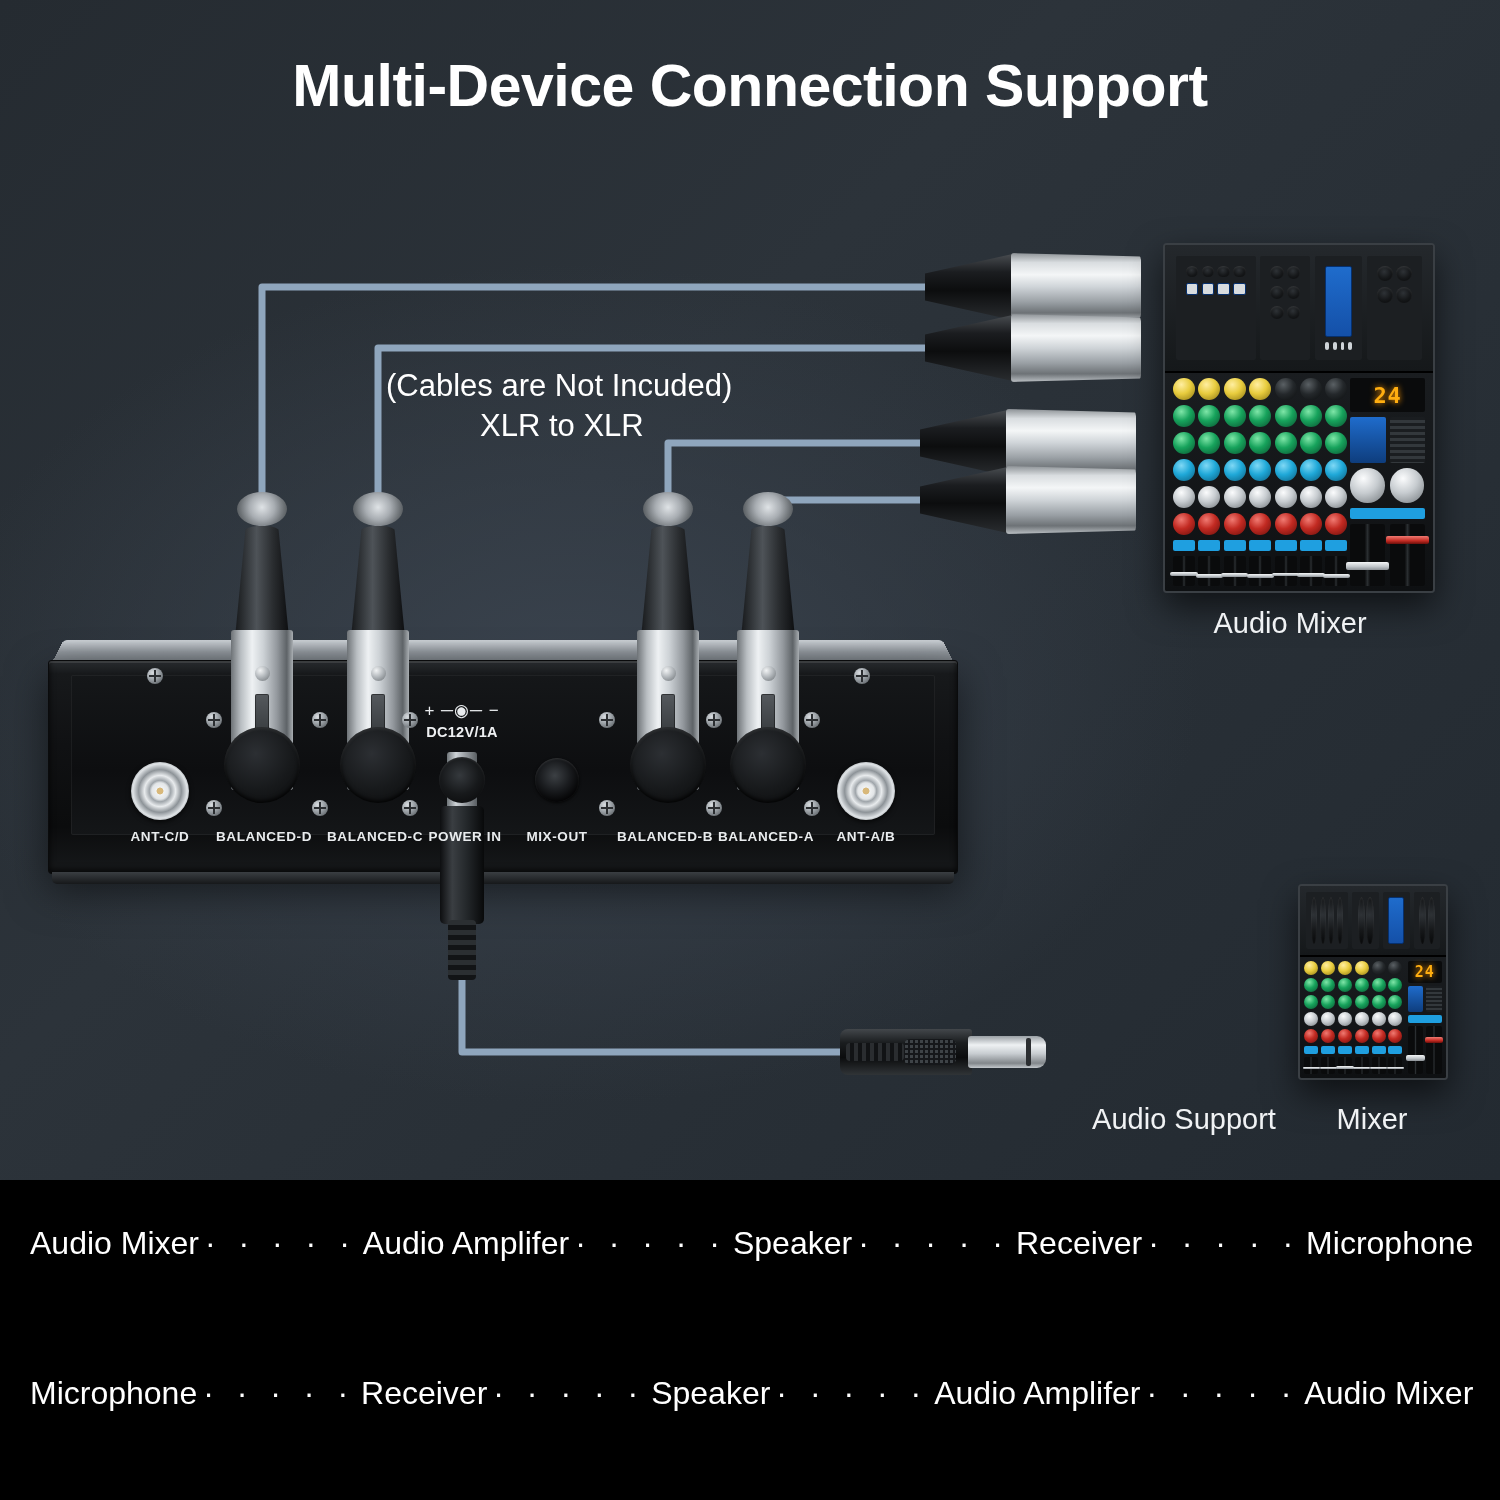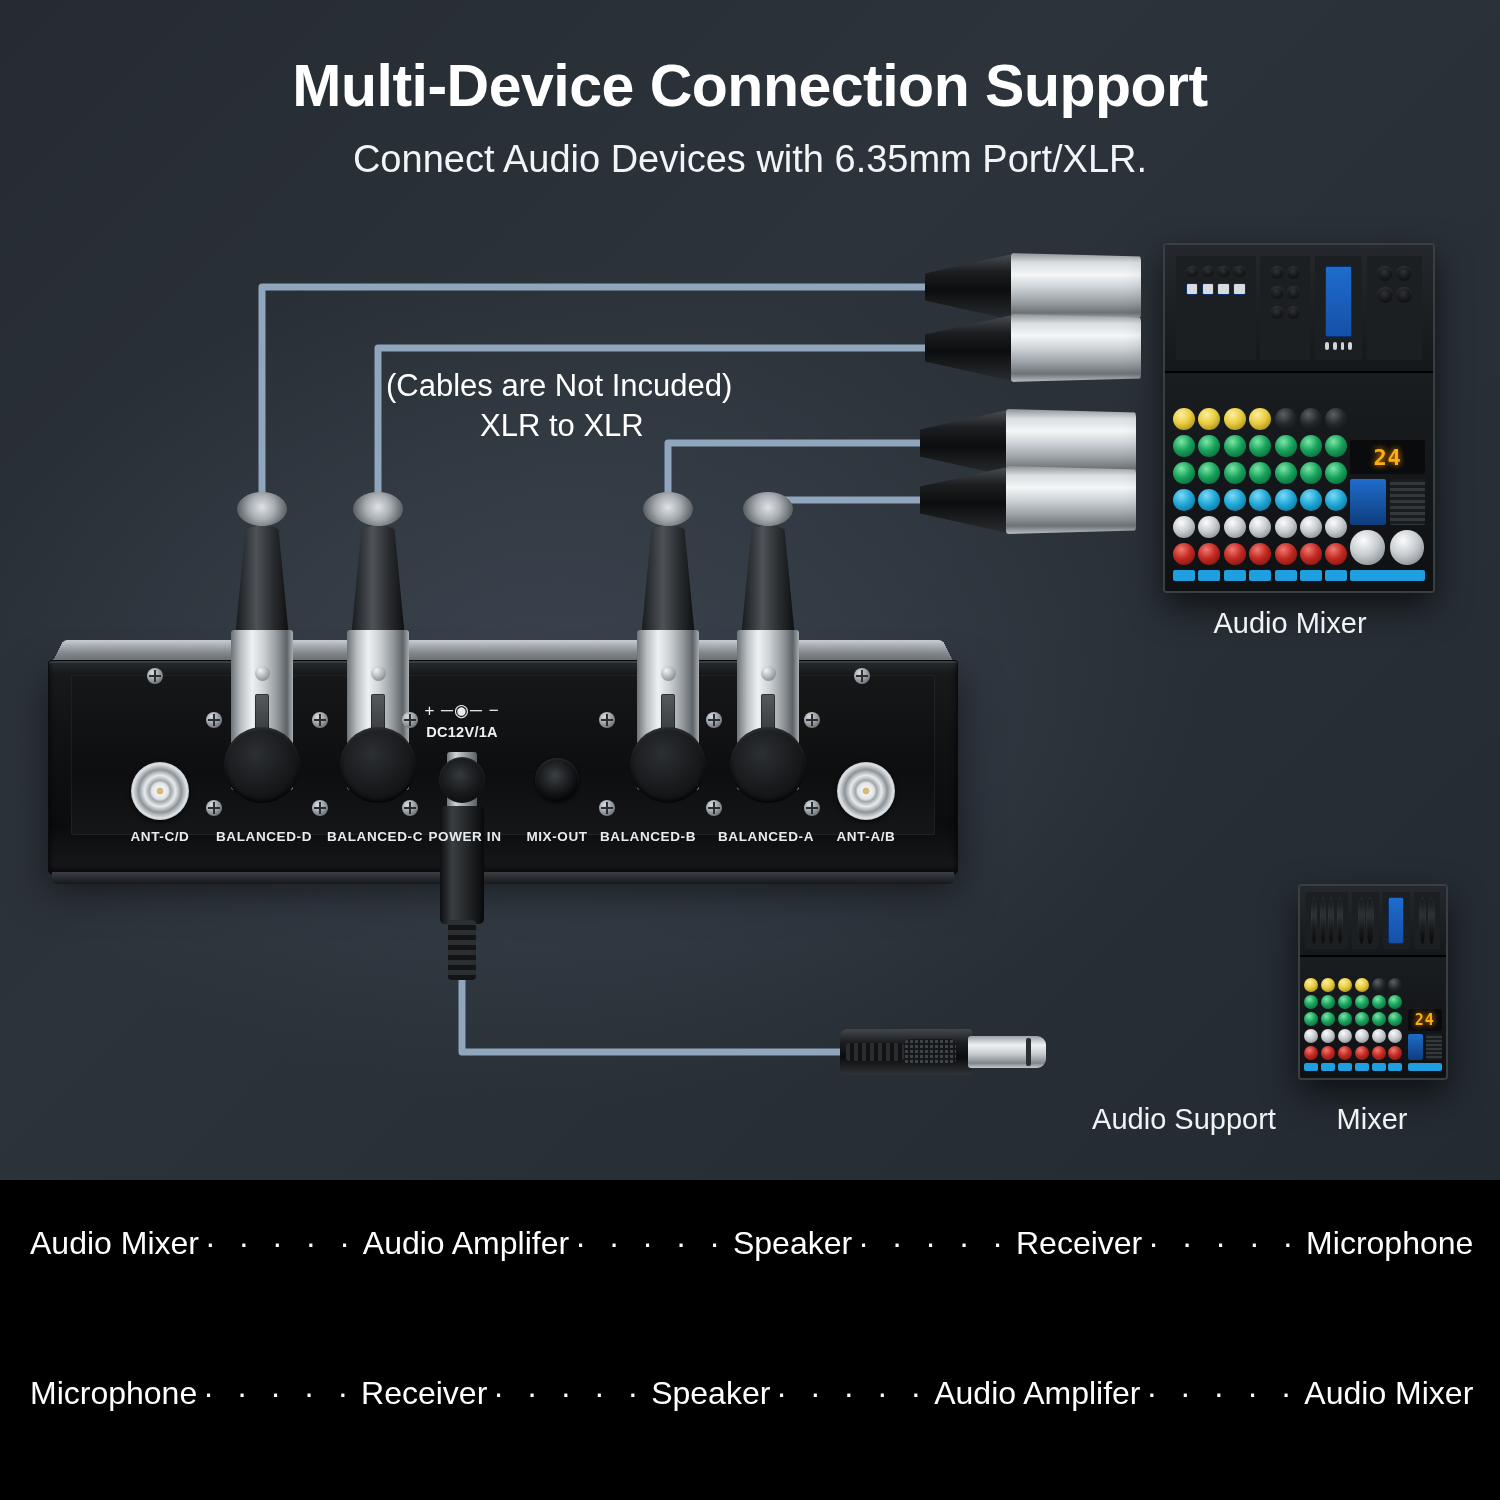--- a/index.html
+++ b/index.html
@@ -175,21 +175,21 @@
   }
   .mx-top {
     position:relative; width:100%; height:37%;
     background:linear-gradient(180deg,#24282c 0%,#15181a 100%);
     border-bottom:2px solid #000;
     display:flex; padding:4%; gap:2%;
   }
   .mx-bot {
     position:relative; width:100%; height:63%;
     background:linear-gradient(180deg,#1a1d20 0%,#0e1012 100%);
-    display:flex; padding:2% 3%; gap:1.2%;align-items:flex-end;
+    display:flex; padding:2% 3%; gap:1.2%;
   }
   .mx-strip { flex:1; display:flex; flex-direction:column; gap:8%; }
   .knob { width:100%; padding-top:100%; border-radius:50%; }
   .k-cyan { background:radial-gradient(circle at 38% 30%, #7fd8f5 0%, #1fa8d8 45%, #0d5f80 100%); }
   .k-red  { background:radial-gradient(circle at 38% 30%, #f07a72 0%, #c22a22 45%, #6b0f0b 100%); }
   .k-green{ background:radial-gradient(circle at 38% 30%, #7fe6a8 0%, #17a35c 45%, #0a5230 100%); }
   .k-yellow{background:radial-gradient(circle at 38% 30%, #ffeea0 0%, #e8cc3e 45%, #8b7512 100%); }
   .k-white{ background:radial-gradient(circle at 38% 30%, #fbfcfd 0%, #c7ccd0 45%, #70767a 100%); }
   .k-dark { background:radial-gradient(circle at 38% 30%, #5a6064 0%, #24282b 48%, #0c0e0f 100%); }
   .xlr-in {
@@ -335,21 +335,20 @@
 </head>
 <body>
 
 <div id="page">
 
   <div class="bg-main"></div>
   <div class="bg-bottom"></div>
 
   <div class="header">
     <div class="title">Multi-Device Connection Support</div>
-    <div class="subtitle">Connect Audio Devices with 6.35mm Port/XLR.</div>
   </div>
 
   <svg class="cables" viewBox="0 0 1500 1180">
 
     <path d="M262,560 L262,287 L935,287" fill="none" stroke="#8fa6bd" stroke-width="7" stroke-linejoin="round"></path>
 
     <path d="M378,560 L378,348 L935,348" fill="none" stroke="#8fa6bd" stroke-width="7" stroke-linejoin="round"></path>
 
     <path d="M668,560 L668,443 L930,443" fill="none" stroke="#8fa6bd" stroke-width="7" stroke-linejoin="round"></path>
 
@@ -425,21 +424,21 @@
     <div class="screw" style="left:714px; top:712px;"></div>
     <div class="screw" style="left:714px; top:800px;"></div>
     <div class="screw" style="left:812px; top:712px;"></div>
     <div class="screw" style="left:812px; top:800px;"></div>
 
     <div class="port-label" style="left:160px; top:829px;">ANT-C/D</div>
     <div class="port-label" style="left:264px; top:829px;">BALANCED-D</div>
     <div class="port-label" style="left:375px; top:829px;">BALANCED-C</div>
     <div class="port-label" style="left:465px; top:829px;">POWER IN</div>
     <div class="port-label" style="left:557px; top:829px;">MIX-OUT</div>
-    <div class="port-label" style="left:648px; top:829px;">BALANCED-B</div>
+    <div class="port-label" style="left:665px; top:829px;">BALANCED-B</div>
     <div class="port-label" style="left:766px; top:829px;">BALANCED-A</div>
     <div class="port-label" style="left:866px; top:829px;">ANT-A/B</div>
   </div>
 
   <div class="xlr-v" style="left:231px; top:526px;">
     <div class="vboot"></div>
     <div class="vbarrel"></div>
     <div class="vscrew"></div>
     <div class="vslot"></div>
     <div class="vface"></div>

